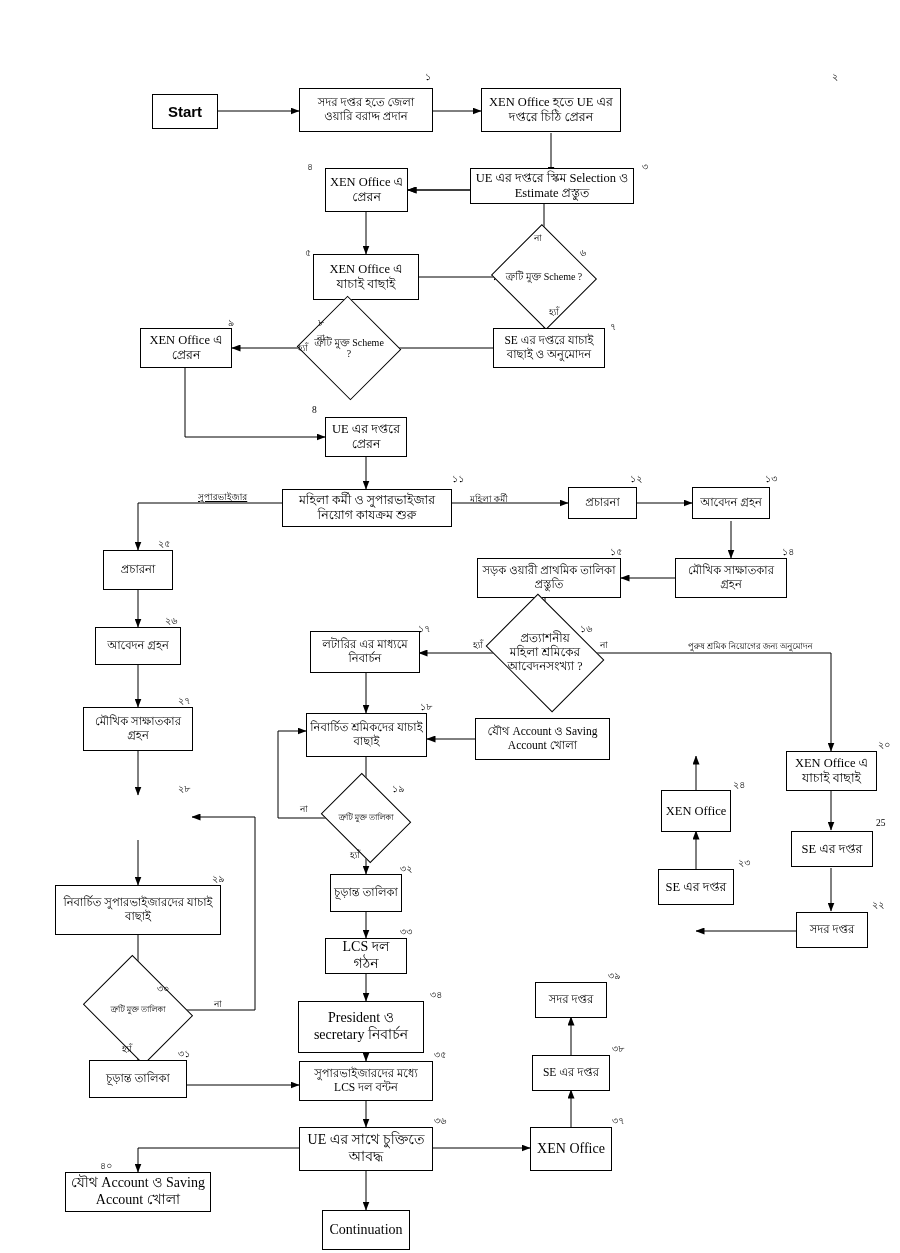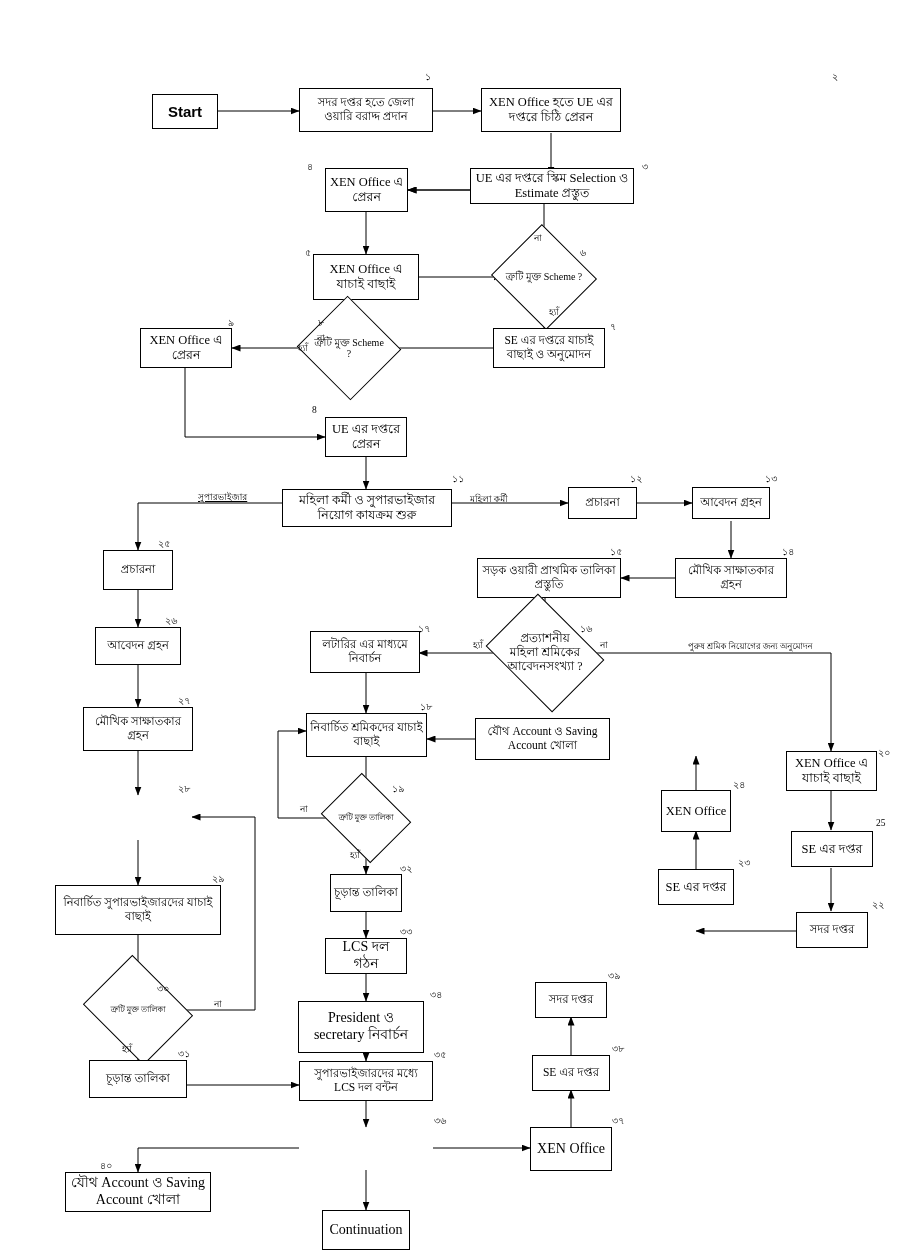--- a/index.html
+++ b/index.html
@@ -234,21 +234,21 @@
 
   <div class="diamond" style="left:331px;top:789px;width:70px;height:58px;">
     <div class="dshape"></div>
     <div class="dtext" style="font-size:8px;">ত্রুটি মুক্ত  তালিকা</div>
   </div>
   <div class="num" style="left:392px;top:782px;">১৯</div>
 
   <div class="node mid" style="left:786px;top:751px;width:91px;height:40px;">
     <span>XEN Office এ যাচাই বাছাই</span>
   </div>
-  <div class="num" style="left:878px;top:738px;margin-top:8px;">২০</div>
+  <div class="num" style="left:878px;top:738px;">২০</div>
 
   <div class="node mid" style="left:791px;top:831px;width:82px;height:36px;">
     <span>SE এর দপ্তর</span>
   </div>
   <div class="num" style="left:876px;top:818px;">25</div>
 
   <div class="node" style="left:796px;top:912px;width:72px;height:36px;">
     <span>সদর দপ্তর</span>
   </div>
   <div class="num" style="left:872px;top:898px;">২২</div>
@@ -309,20 +309,23 @@
   <div class="node big" style="left:298px;top:1001px;width:126px;height:52px;">
     <span>President ও secretary নিবার্চন</span>
   </div>
   <div class="num" style="left:430px;top:988px;">৩৪</div>
 
   <div class="node" style="left:299px;top:1061px;width:134px;height:40px;">
     <span>সুপারভাইজারদের মধ্যে LCS দল বন্টন</span>
   </div>
   <div class="num" style="left:434px;top:1048px;">৩৫</div>
 
+  <div class="node big" style="left:299px;top:1127px;width:134px;height:44px;">
+    <span>UE এর সাথে চুক্তিতে আবদ্ধ</span>
+  </div>
   <div class="num" style="left:434px;top:1114px;">৩৬</div>
 
   <div class="node big" style="left:530px;top:1127px;width:82px;height:44px;">
     <span>XEN Office</span>
   </div>
   <div class="num" style="left:612px;top:1114px;">৩৭</div>
 
   <div class="node" style="left:532px;top:1055px;width:78px;height:36px;">
     <span>SE এর দপ্তর</span>
   </div>

